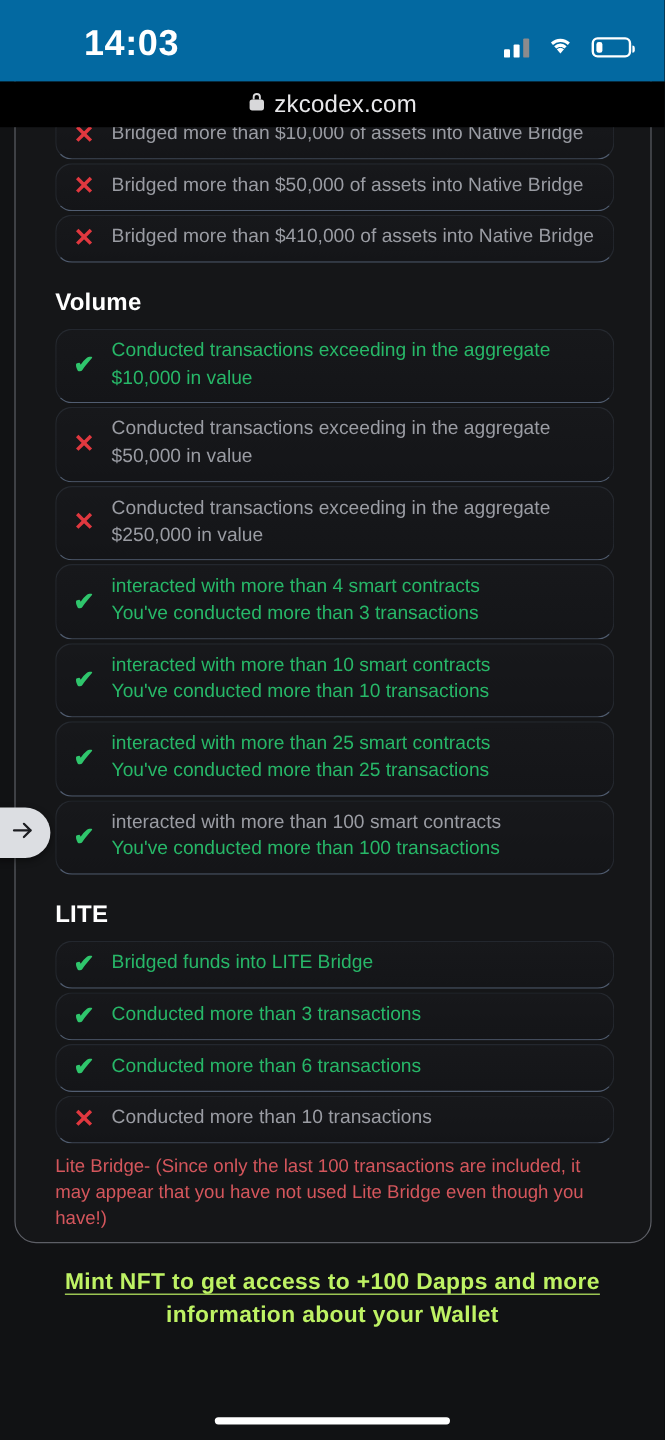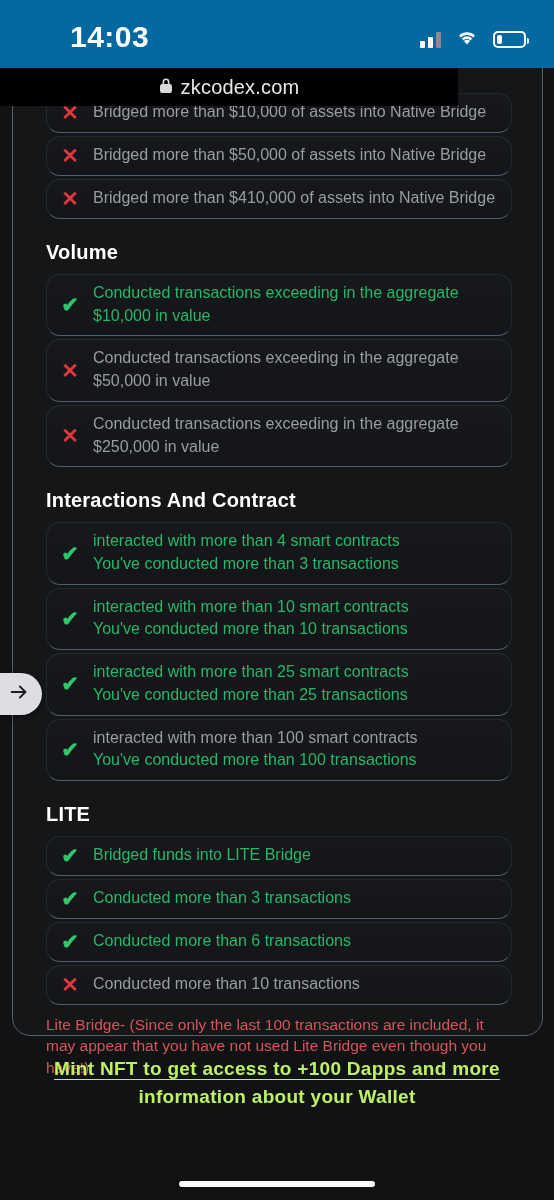--- a/index.html
+++ b/index.html
@@ -47,21 +47,21 @@
     width:2.5px; height:6px; background:#fff; border-radius:0 2px 2px 0;
   }
   .battery b {
     position:absolute; left:2px; top:2px; bottom:2px;
     width:17%; background:#fff; border-radius:2px; display:block;
   }
 
   
   #urlbar {
     position:absolute; top:68px; left:0;
-    width:458px; height:38px;
+    width:554px; height:38px;
     background:#000;
     display:flex; align-items:center; justify-content:center;
     gap:8px;
     z-index:40;
   }
   #urlbar .lock { display:block; }
   #url-text { color:#e8e8ea; font-size:20px; letter-spacing:0.2px; }
 
   
   #page {
@@ -202,21 +202,20 @@
             <span class="rtext">
               <span class="ln txt-gray">Conducted transactions exceeding in the aggregate $50,000 in value</span>
             </span>
           </div>
           <div class="row">
             <span class="mark no">✕</span>
             <span class="rtext">
               <span class="ln txt-gray">Conducted transactions exceeding in the aggregate $250,000 in value</span>
             </span>
           </div>
-          <div class="section-title">Interactions And Contract</div>
           <div class="row">
             <span class="mark ok">✔</span>
             <span class="rtext">
               <span class="ln txt-ok">interacted with more than 4 smart contracts</span>
               <span class="ln txt-ok">You've conducted more than 3 transactions</span>
             </span>
           </div>
           <div class="row">
             <span class="mark ok">✔</span>
             <span class="rtext">

